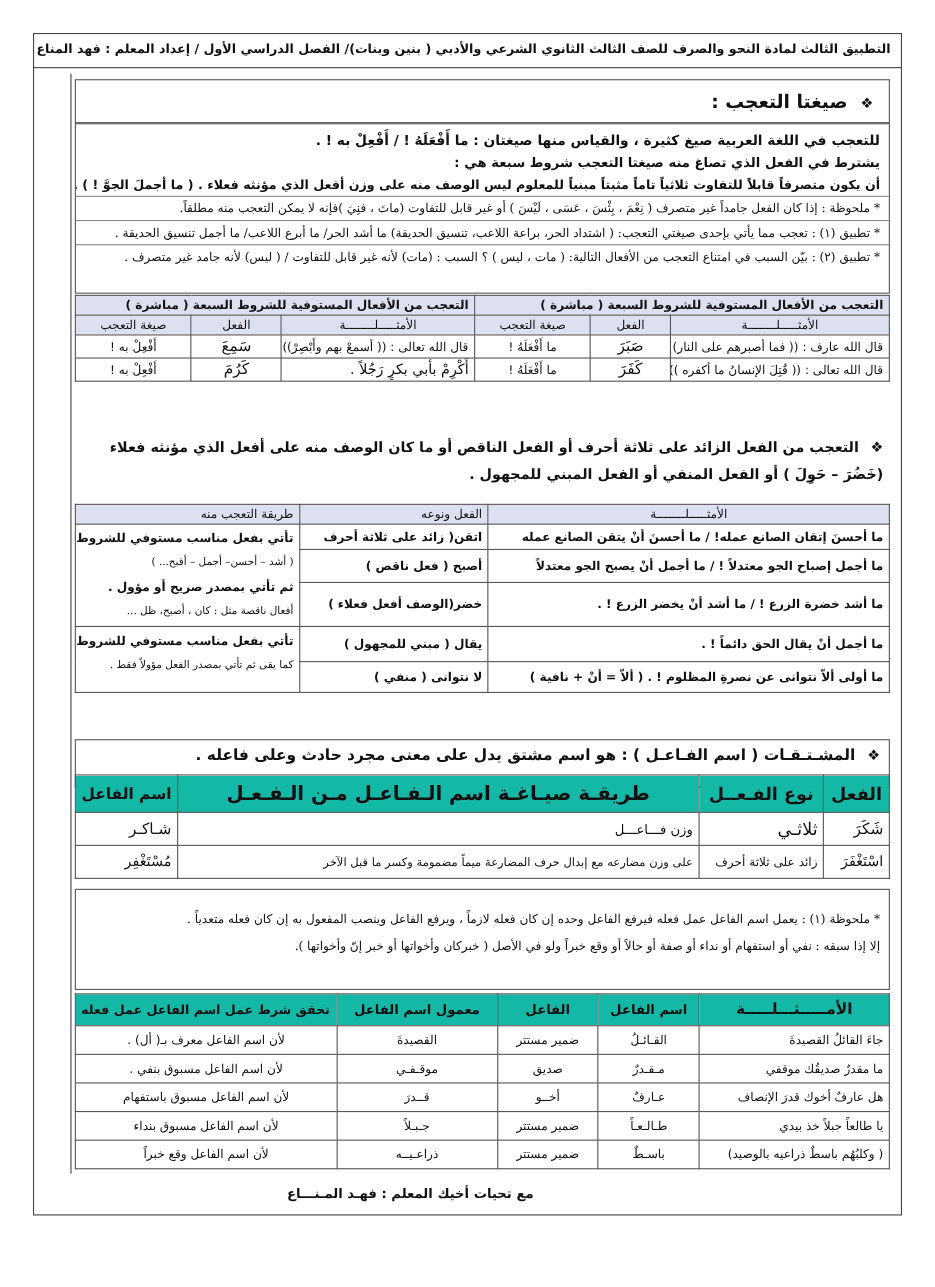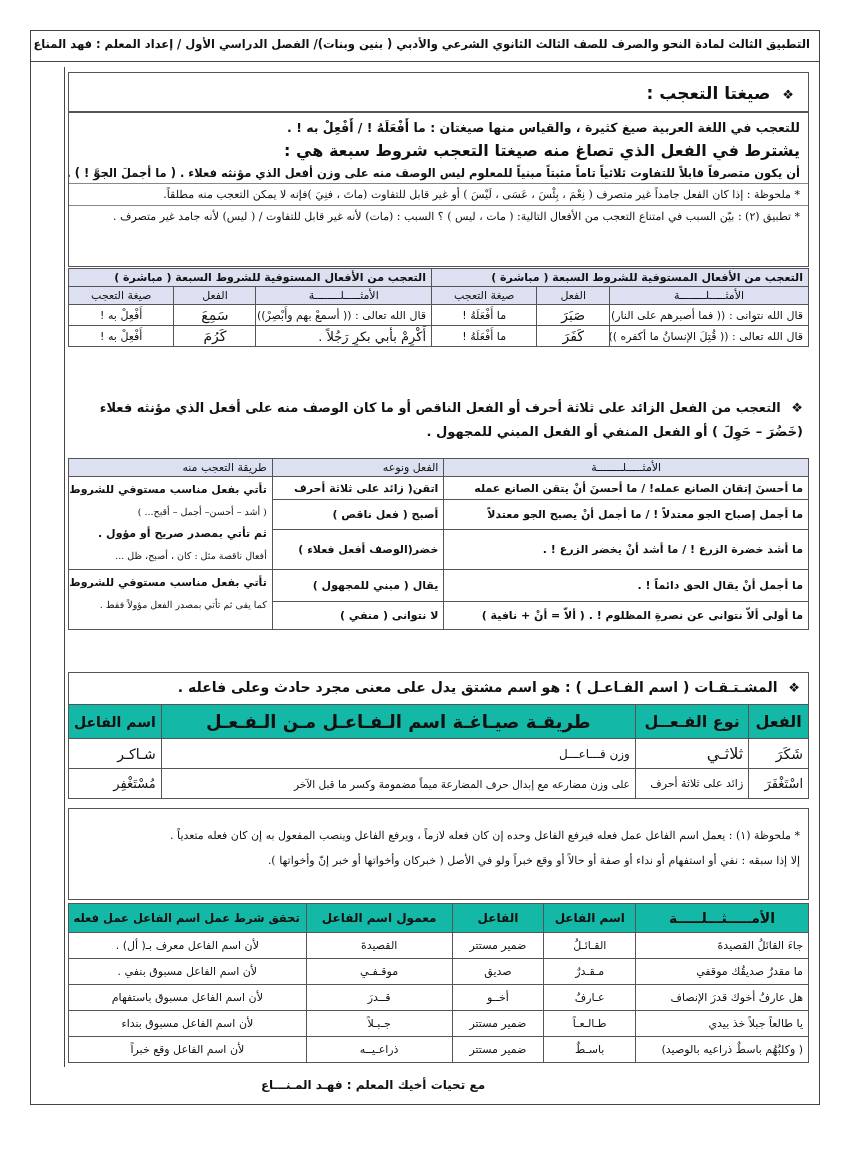--- a/index.html
+++ b/index.html
@@ -18,21 +18,21 @@
     white-space: nowrap; overflow: hidden;
   }
   .inner-frame {
     position: absolute; left: 64px; top: 67px; width: 746px; height: 1000px;
     border-left: 1px solid #444; box-sizing: border-box;
   }
   .block { position: absolute; left: 68px; width: 741px; box-sizing: border-box; }
   .bordered { border: 1px solid #555; }
   .title-row { font-size: 17px; font-weight: bold; padding: 10px 14px; }
   .diamond { font-size: 13px; margin-left: 6px; }
-  .line { font-size: 16px; font-weight: bold; padding: 3px 8px; white-space: nowrap; overflow: hidden; }
+  .line { font-size: 12px; font-weight: bold; padding: 3px 8px; white-space: nowrap; overflow: hidden; }
   .note-line { font-size: 11px; font-family: "DejaVu Serif", serif; padding: 4px 8px; border-top: 1px solid #888; white-space: nowrap; overflow: hidden; }
   table { border-collapse: collapse; width: 100%; table-layout: fixed; }
   td, th { border: 1px solid #555; padding: 2px 5px; font-size: 11px; white-space: nowrap; overflow: hidden; }
   th { font-weight: normal; background: #f2f2f2; }
   .hdr-blue th { background: #dde0f0; }
   .bold td { font-weight: bold; }
   .center { text-align: center; }
   .small { font-size: 9.5px; font-weight: normal; font-family: "DejaVu Serif", serif; }
   .big-h th { font-size: 16px; font-weight: bold; background: #14b8a6; padding: 6px 6px; }
   .footer-sig { position: absolute; top: 1078px; left: 0; width: 746px; text-align: center; font-size: 12px; font-weight: bold; }
@@ -49,20 +49,21 @@
 <div class="block bordered title-row" style="top:72px; height:40px;">
   <span class="diamond">❖</span>
   <span>صيغتا التعجب :</span>
 </div>
 
 <div class="block bordered" style="top:112px; height:155px; padding-top:4px;">
   <div class="line" style="font-size:12.5px;">للتعجب في اللغة العربية صيغ كثيرة ، والقياس منها صيغتان : ما أَفْعَلَهُ ! / أَفْعِلْ به ! .</div>
   <div class="line">يشترط في الفعل الذي تصاغ منه صيغتا التعجب شروط سبعة هي :</div>
   <div class="line" style="font-size:11.5px;">أن يكون متصرفاً قابلاً للتفاوت ثلاثياً تاماً مثبتاً مبنياً للمعلوم ليس الوصف منه على وزن أفعل الذي مؤنثه فعلاء . ( ما أجملَ الجوَّ ! ) .</div>
   <div class="note-line">* ملحوظة : إذا كان الفعل جامداً غير متصرف ( نِعْمَ ، بِئْسَ ، عَسَى ، لَيْسَ ) أو غير قابل للتفاوت (ماتَ ، فنِيَ )فإنه لا يمكن التعجب منه مطلقاً.</div>
+  <div class="note-line">* تطبيق (١) : تعجب مما يأتي بإحدى صيغتي التعجب: ( اشتداد الحر، براعة اللاعب، تنسيق الحديقة) ما أشد الحر/ ما أبرع اللاعب/ ما أجمل تنسيق الحديقة .</div>
   <div class="note-line">* تطبيق (٢) : بيّن السبب في امتناع التعجب من الأفعال التالية: ( مات ، ليس ) ؟ السبب : (مات) لأنه غير قابل للتفاوت / ( ليس) لأنه جامد غير متصرف .</div>
 </div>
 
 <div class="block" style="top:268px;">
   <table>
     <colgroup>
       <col style="width:170px">
         <col style="width:62px">
         <col style="width:90px">
       <col style="width:150px">
@@ -76,21 +77,21 @@
     </tr>
     <tr class="hdr-blue">
       <th class="center">الأمثـــــلــــــــة</th>
       <th class="center">الفعل</th>
       <th class="center">صيغة التعجب</th>
       <th class="center">الأمثـــــلــــــــة</th>
       <th class="center">الفعل</th>
       <th class="center">صيغة التعجب</th>
     </tr>
     <tr>
-      <td>قال الله نتوانى : (( فما أصبرهم على النار))</td>
+      <td>قال الله عارف : (( فما أصبرهم على النار))</td>
       <td class="center" style="font-size:14px;">صَبَرَ</td>
       <td class="center">ما أَفْعَلَهُ !</td>
       <td>قال الله تعالى : (( أسمعْ بهم وأَبْصِرْ))</td>
       <td class="center" style="font-size:14px;">سَمِعَ</td>
       <td class="center">أَفْعِلْ به !</td>
     </tr>
     <tr>
       <td>قال الله تعالى : (( قُتِلَ الإنسانُ ما أكفره ))</td>
       <td class="center" style="font-size:14px;">كَفَرَ</td>
       <td class="center">ما أَفْعَلَهُ !</td>

